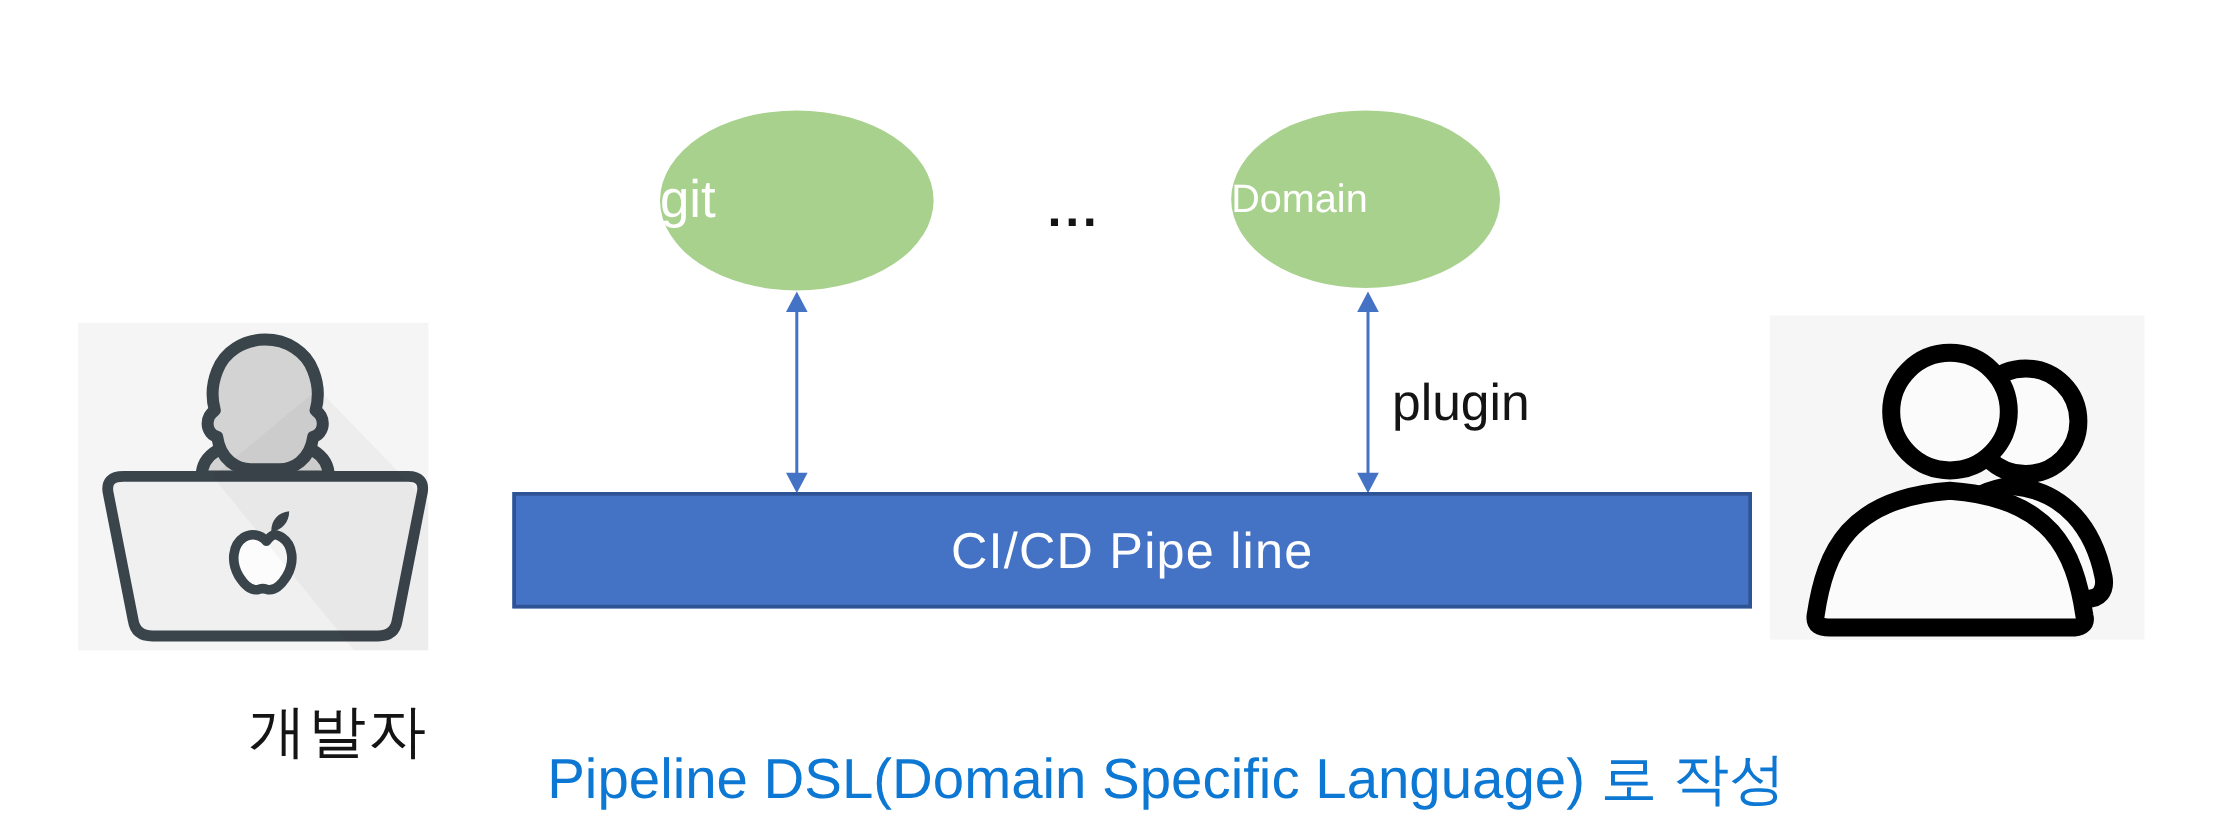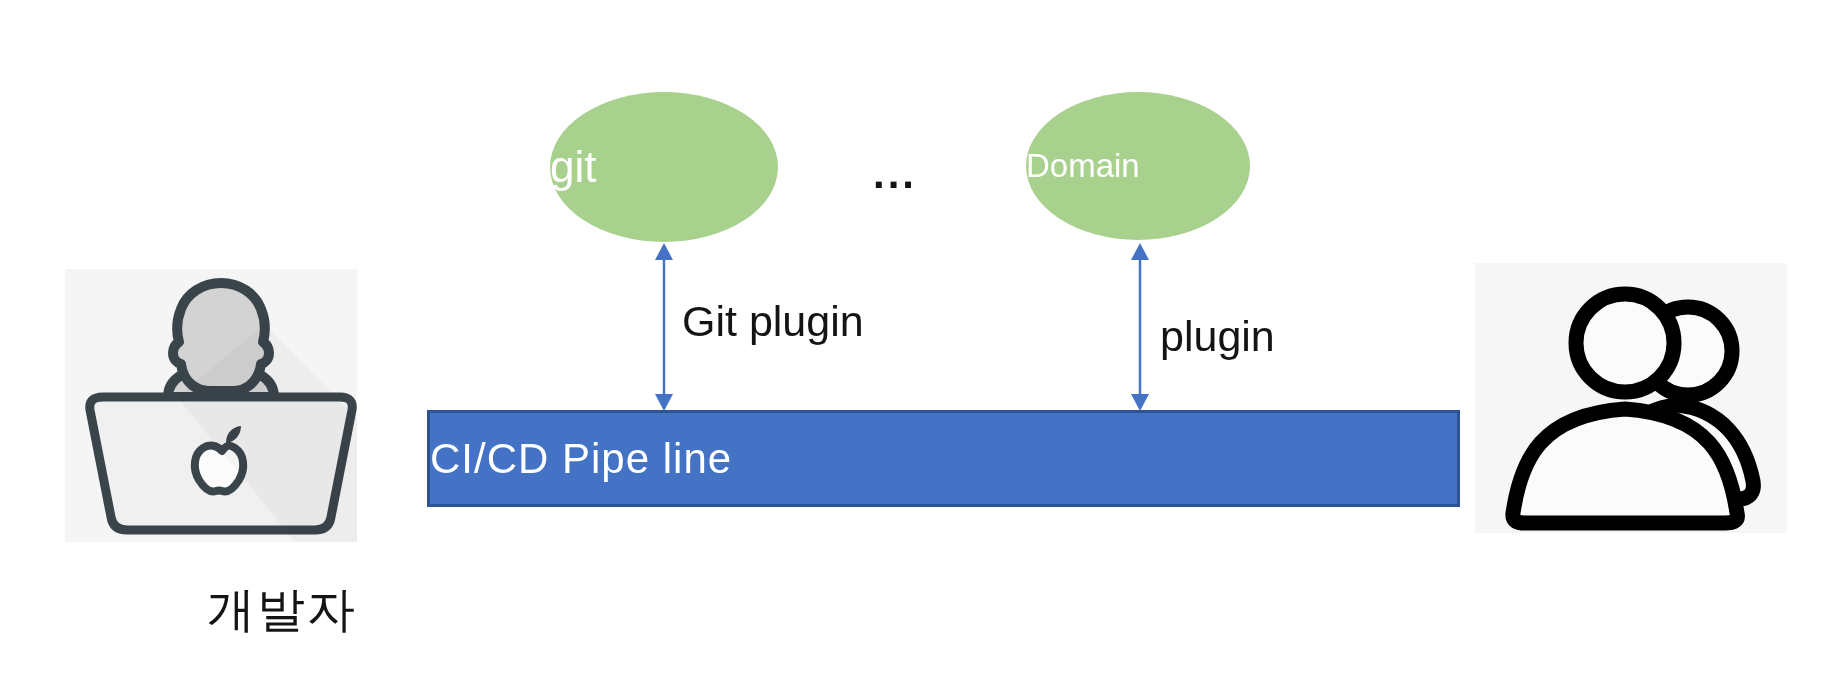--- a/index.html
+++ b/index.html
@@ -71,21 +71,21 @@
   .label-git-plugin { left: 682px;  top: 300px; }
   .label-plugin     { left: 1160px; top: 315px; }
 
   
   .pipeline-bar {
     position: absolute;
     left: 427px; top: 410px; width: 1033px; height: 97px;
     box-sizing: border-box;
     background: var(--bar-fill, #4472C4);
     border: 3px solid var(--bar-border, #2E5395);
-    display: flex; align-items: center; justify-content: flex-start;
+    display: flex; align-items: center; justify-content: center;
   }
   .pipeline-bar span {
     color: var(--bar-text, #ffffff);
     font-size: 42px;
     letter-spacing: 1px;
   }
 
   
   .caption {
     position: absolute;
@@ -138,21 +138,20 @@
     <line x1="12" y1="14" x2="12" y2="156" stroke="currentColor" stroke-width="2.5"></line>
     <polygon points="12,1 21,18 3,18" fill="currentColor"></polygon>
     <polygon points="12,169 3,152 21,152" fill="currentColor"></polygon>
   </svg>
   <svg class="arrow arrow-right" width="24" height="170" viewBox="0 0 24 170" xmlns="http://www.w3.org/2000/svg">
     <line x1="12" y1="14" x2="12" y2="156" stroke="currentColor" stroke-width="2.5"></line>
     <polygon points="12,1 21,18 3,18" fill="currentColor"></polygon>
     <polygon points="12,169 3,152 21,152" fill="currentColor"></polygon>
   </svg>
 
-  <div class="plugin-label label-git-plugin">Git plugin</div>
   <div class="plugin-label label-plugin">plugin</div>
 
   <div class="pipeline-bar">
     <span>CI/CD Pipe line</span>
   </div>
 
   <figure class="icon-box users-box">
     <svg viewBox="0 0 312 270" xmlns="http://www.w3.org/2000/svg">
       <g fill="#FBFBFB" stroke="#000000" stroke-width="15" stroke-linejoin="round" stroke-linecap="round">
 
@@ -160,14 +159,15 @@
 
         <path d="M128 230 C134 178 160 146 202 142 C246 146 270 178 278 218 C280 230 274 236 264 236 L236 236 L228 226 Z"></path>
 
         <circle cx="150" cy="80" r="49"></circle>
 
         <path d="M38 250 C46 196 66 152 150 146 C234 152 254 196 262 250 C264 258 258 260 250 260 L50 260 C42 260 37 258 38 250 Z"></path>
       </g>
     </svg>
   </figure>
 
+  <div class="caption">Pipeline DSL(Domain Specific Language) 로 작성</div>
 
 </div>
 
 </body></html>

